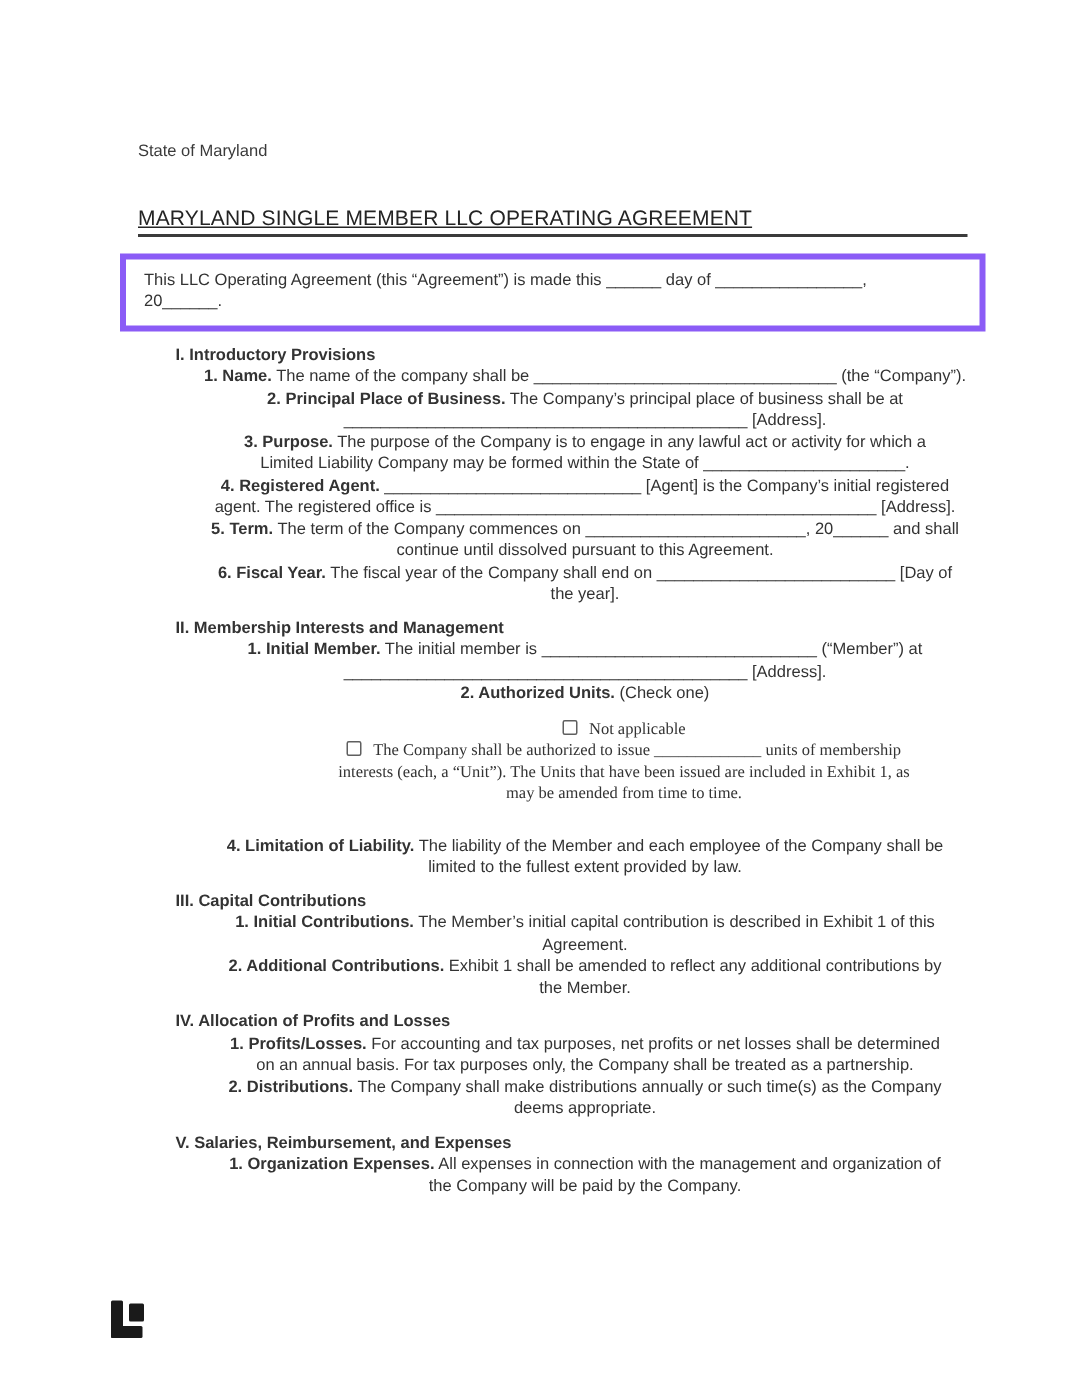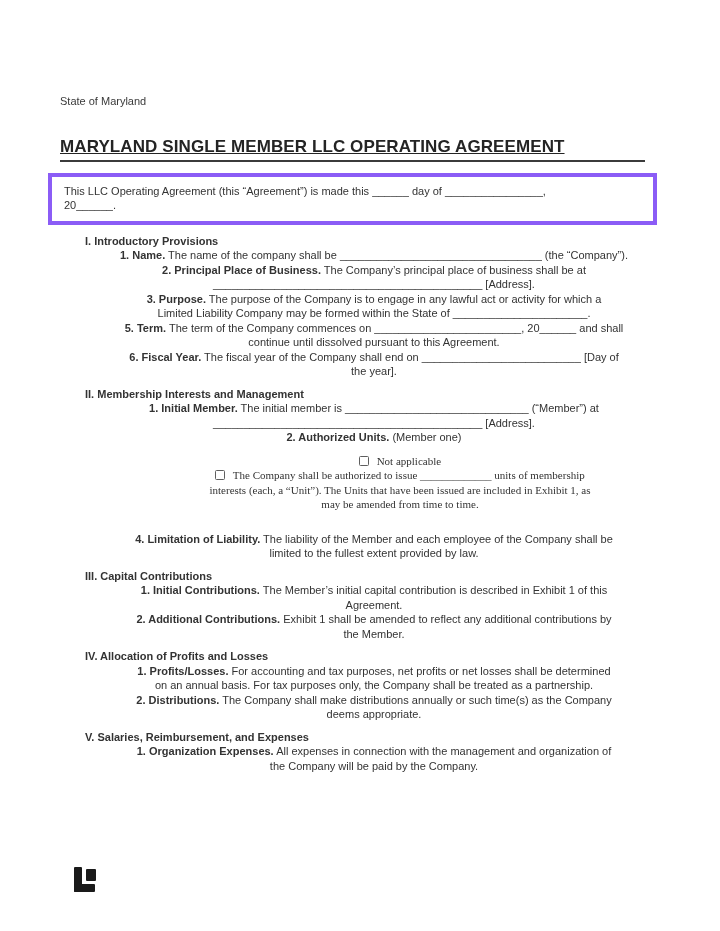--- a/index.html
+++ b/index.html
@@ -12,32 +12,32 @@
     height: 931px;
     font-family: "Liberation Sans", sans-serif;
     color: #333333;
     position: relative;
     overflow: hidden;
   }
   .page {
     box-sizing: border-box;
     width: 720px;
     height: 931px;
-    padding: 94px 75px 0 60px;
+    padding: 94px 75px 0 92px;
     position: relative;
   }
   .state-label {
     font-size: 11px;
     line-height: 14.5px;
     color: #3a3a3a;
   }
   .doc-title {
     margin: 28px 0 0 0;
-    font-size: 17px;
-    font-weight: bold;
+    font-size: 14px;
+    font-weight: normal;
     color: #242424;
     letter-spacing: 0.1px;
     white-space: nowrap;
     text-decoration: underline;
     border-bottom: 2.5px solid #3b3b3b;
     padding-bottom: 3px;
   }
   .intro-box {
     border: 4px solid #8b5cf6;
     margin: 11px -12px 0 -12px;
@@ -112,30 +112,32 @@
   </div>
 
   <div class="sections">
       <div class="doc-section">
         <div class="sec-heading">I. Introductory Provisions</div>
         <div class="clause"><span class="b">1. Name.</span><span class="t"> The name of the company shall be _________________________________ (the “Company”).</span></div>
         <div class="clause"><span class="b">2. Principal Place of Business.</span><span class="t"> The Company’s principal place of business shall be at
 ____________________________________________ [Address].</span></div>
         <div class="clause"><span class="b">3. Purpose.</span><span class="t"> The purpose of the Company is to engage in any lawful act or activity for which a
 Limited Liability Company may be formed within the State of ______________________.</span></div>
+        <div class="clause"><span class="b">4. Registered Agent.</span><span class="t"> ____________________________ [Agent] is the Company’s initial registered
+agent. The registered office is ________________________________________________ [Address].</span></div>
         <div class="clause"><span class="b">5. Term.</span><span class="t"> The term of the Company commences on ________________________, 20______ and shall
 continue until dissolved pursuant to this Agreement.</span></div>
         <div class="clause"><span class="b">6. Fiscal Year.</span><span class="t"> The fiscal year of the Company shall end on __________________________ [Day of
 the year].</span></div>
       </div>
       <div class="doc-section">
         <div class="sec-heading">II. Membership Interests and Management</div>
         <div class="clause"><span class="b">1. Initial Member.</span><span class="t"> The initial member is ______________________________ (“Member”) at
 ____________________________________________ [Address].</span></div>
-        <div class="clause"><span class="b">2. Authorized Units.</span><span class="t"> (Member one)</span><div class="checklist">
+        <div class="clause"><span class="b">2. Authorized Units.</span><span class="t"> (Check one)</span><div class="checklist">
             <div class="check-item"><span class="cb"></span><span class="t"> Not applicable</span></div>
             <div class="check-item"><span class="cb"></span><span class="t"> The Company shall be authorized to issue _____________ units of membership
 interests (each, a “Unit”). The Units that have been issued are included in Exhibit 1, as
 may be amended from time to time.</span></div>
           </div></div>
         <div class="clause"><span class="b">4. Limitation of Liability.</span><span class="t"> The liability of the Member and each employee of the Company shall be
 limited to the fullest extent provided by law.</span></div>
       </div>
       <div class="doc-section">
         <div class="sec-heading">III. Capital Contributions</div>

